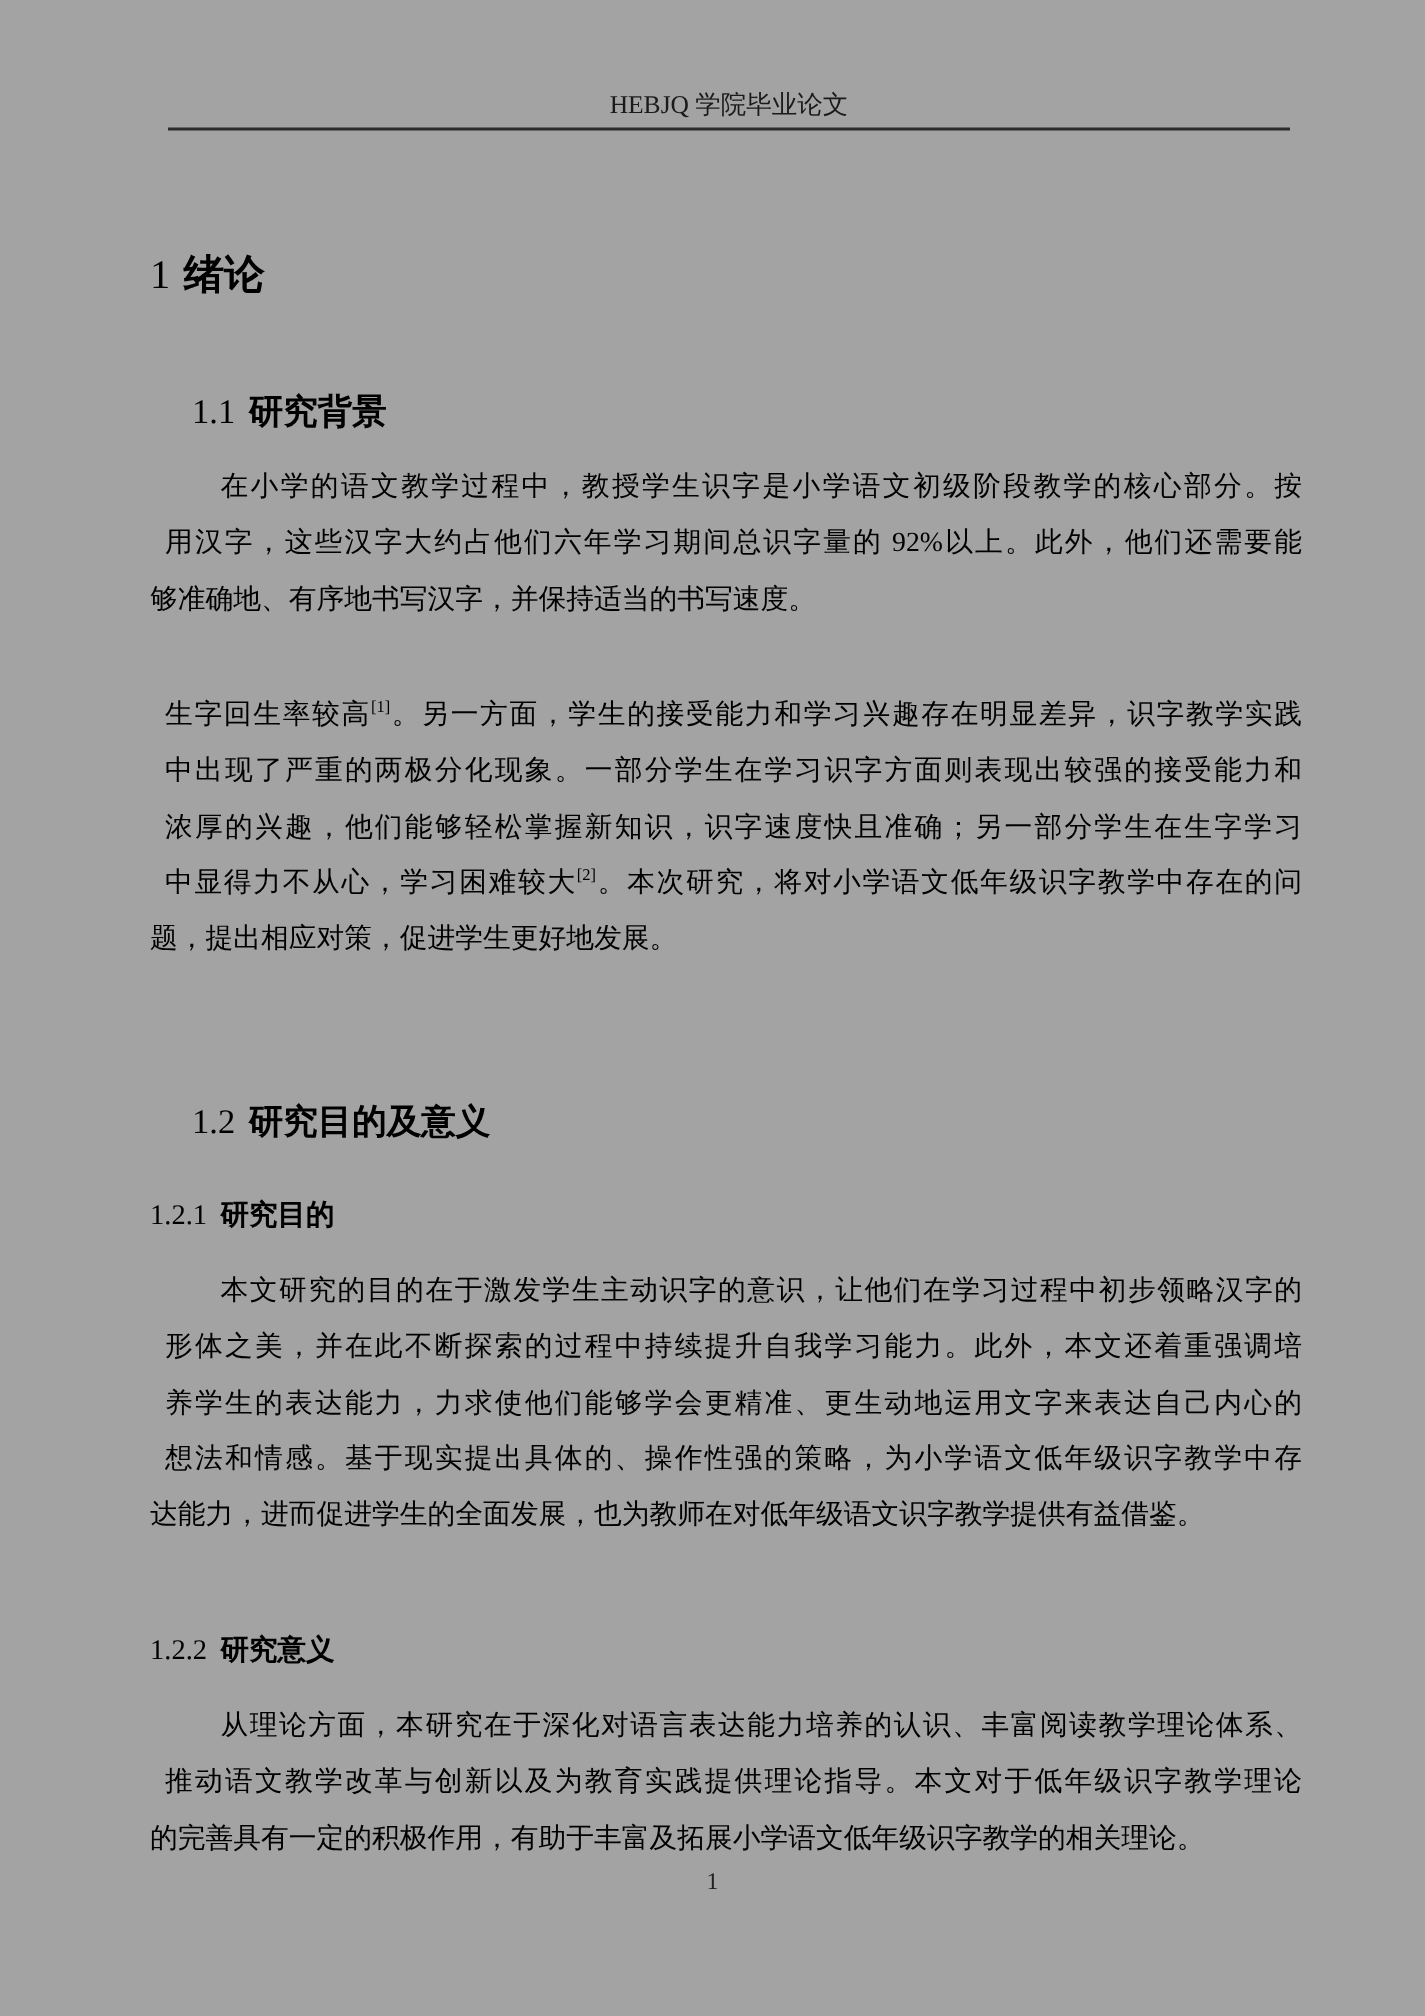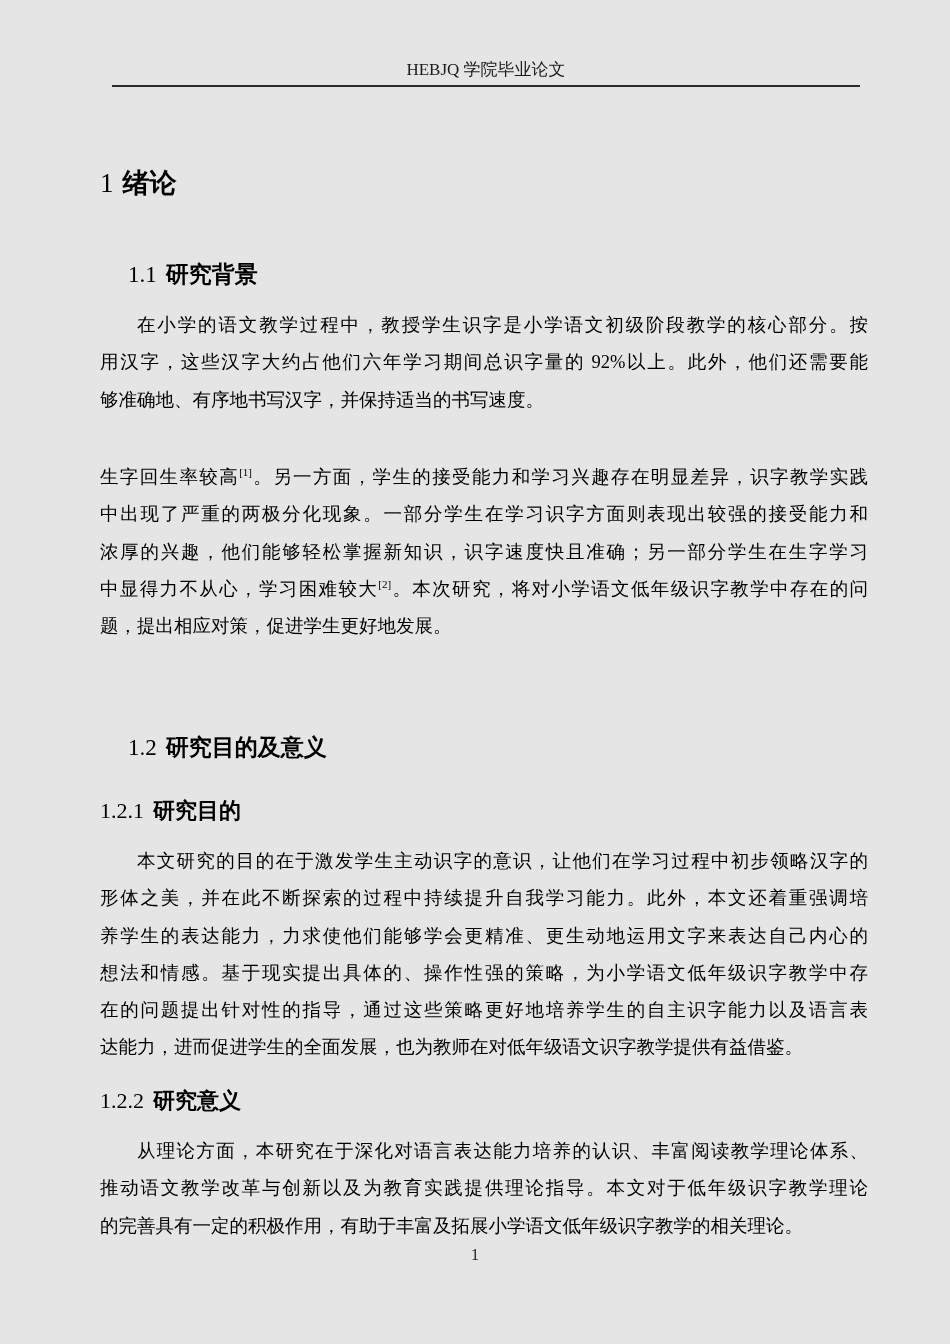--- a/index.html
+++ b/index.html
@@ -4,21 +4,21 @@
 <style>
   html, body {
     margin: 0;
     padding: 0;
     background: #ffffff;
   }
   .page {
     position: relative;
     width: 950px;
     height: 1344px;
-    background: #e5e5e5;
+    background: #a3a3a3;
     color: #000000;
     font-family: "Liberation Serif", "DejaVu Serif", serif;
     overflow: hidden;
   }
   
   .header {
     position: absolute;
     top: 60px;
     left: 112px;
     width: 748px;
@@ -34,42 +34,42 @@
     position: absolute;
     left: 100px;
     margin: 0;
     font-family: "Liberation Sans", "DejaVu Sans", sans-serif;
     font-weight: 600;
     color: #000000;
     white-space: nowrap;
   }
   .h1 { font-size: 27px; line-height: 32px; }
   .h2 { font-size: 23px; line-height: 28px; margin-left: 28px; }
-  .h3 { font-size: 22px; line-height: 26px; }
+  .h3 { font-size: 19px; line-height: 26px; }
   .hnum {
     font-family: "Liberation Serif", "DejaVu Serif", serif;
     font-weight: 500;
     margin-right: 9px;
   }
   
   .para {
     position: absolute;
     left: 100px;
     width: 768px;
     font-size: 18.5px;
     line-height: 37.3px;
     color: #000000;
   }
   .line {
     height: 37.3px;
     text-align: justify;
     text-justify: inter-character;
     overflow: hidden;
   }
-  .line.j { text-align-last: justify; }
+  .line.j { text-align-last: justify; margin-left: 10px; }
   .line.ind { text-indent: 37px; }
   sup.cite {
     font-size: 11px;
     line-height: 0;
     vertical-align: super;
   }
   
   .pagenum {
     position: absolute;
     top: 1246px;
@@ -110,21 +110,20 @@
 
   <h2 class="h2" style="top:733px"><span class="hnum">1.2</span><span>研究目的及意义</span></h2>
 
   <h3 class="h3" style="top:798px"><span class="hnum">1.2.1</span><span>研究目的</span></h3>
 
   <div class="para" style="top:843px">
     <div class="line j ind">本文研究的目的在于激发学生主动识字的意识，让他们在学习过程中初步领略汉字的</div>
     <div class="line j">形体之美，并在此不断探索的过程中持续提升自我学习能力。此外，本文还着重强调培</div>
     <div class="line j">养学生的表达能力，力求使他们能够学会更精准、更生动地运用文字来表达自己内心的</div>
     <div class="line j">想法和情感。基于现实提出具体的、操作性强的策略，为小学语文低年级识字教学中存</div>
-    <div class="line j">在的问题提出针对性的指导，通过这些策略更好地培养学生的自主识字能力以及语言表</div>
     <div class="line">达能力，进而促进学生的全面发展，也为教师在对低年级语文识字教学提供有益借鉴。</div>
   </div>
 
   <h3 class="h3" style="top:1088px"><span class="hnum">1.2.2</span><span>研究意义</span></h3>
 
   <div class="para" style="top:1133px">
     <div class="line j ind">从理论方面，本研究在于深化对语言表达能力培养的认识、丰富阅读教学理论体系、</div>
     <div class="line j">推动语文教学改革与创新以及为教育实践提供理论指导。本文对于低年级识字教学理论</div>
     <div class="line">的完善具有一定的积极作用，有助于丰富及拓展小学语文低年级识字教学的相关理论。</div>
   </div>

